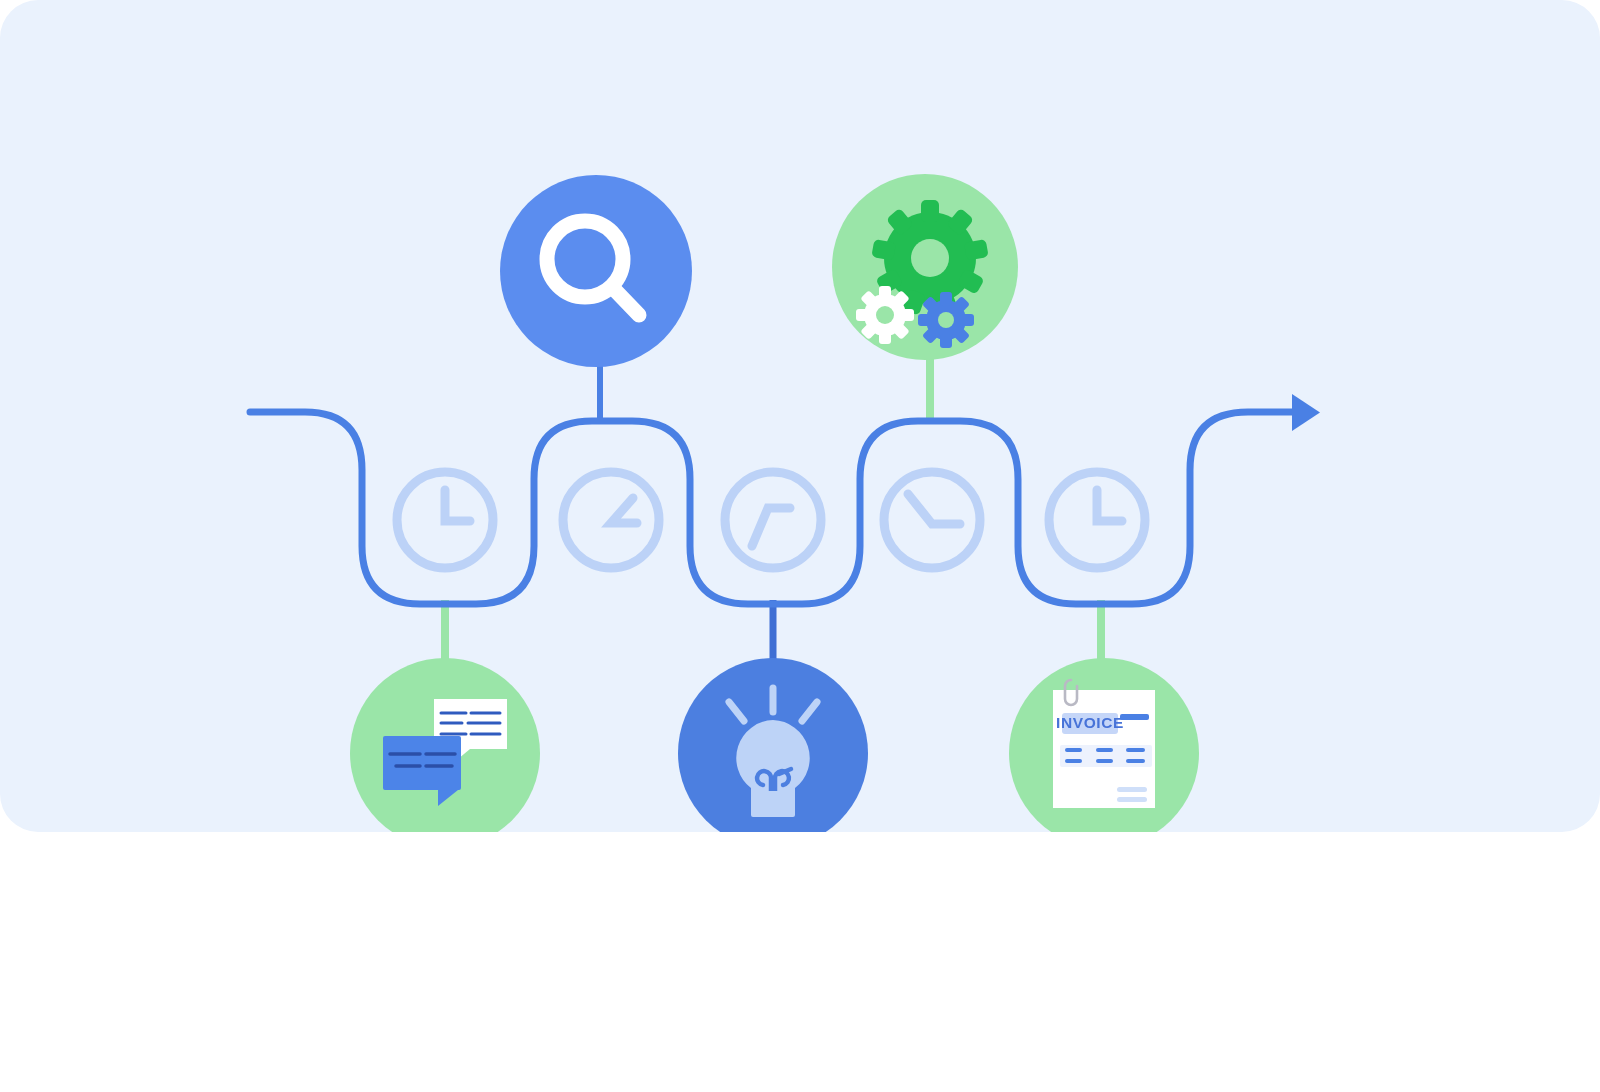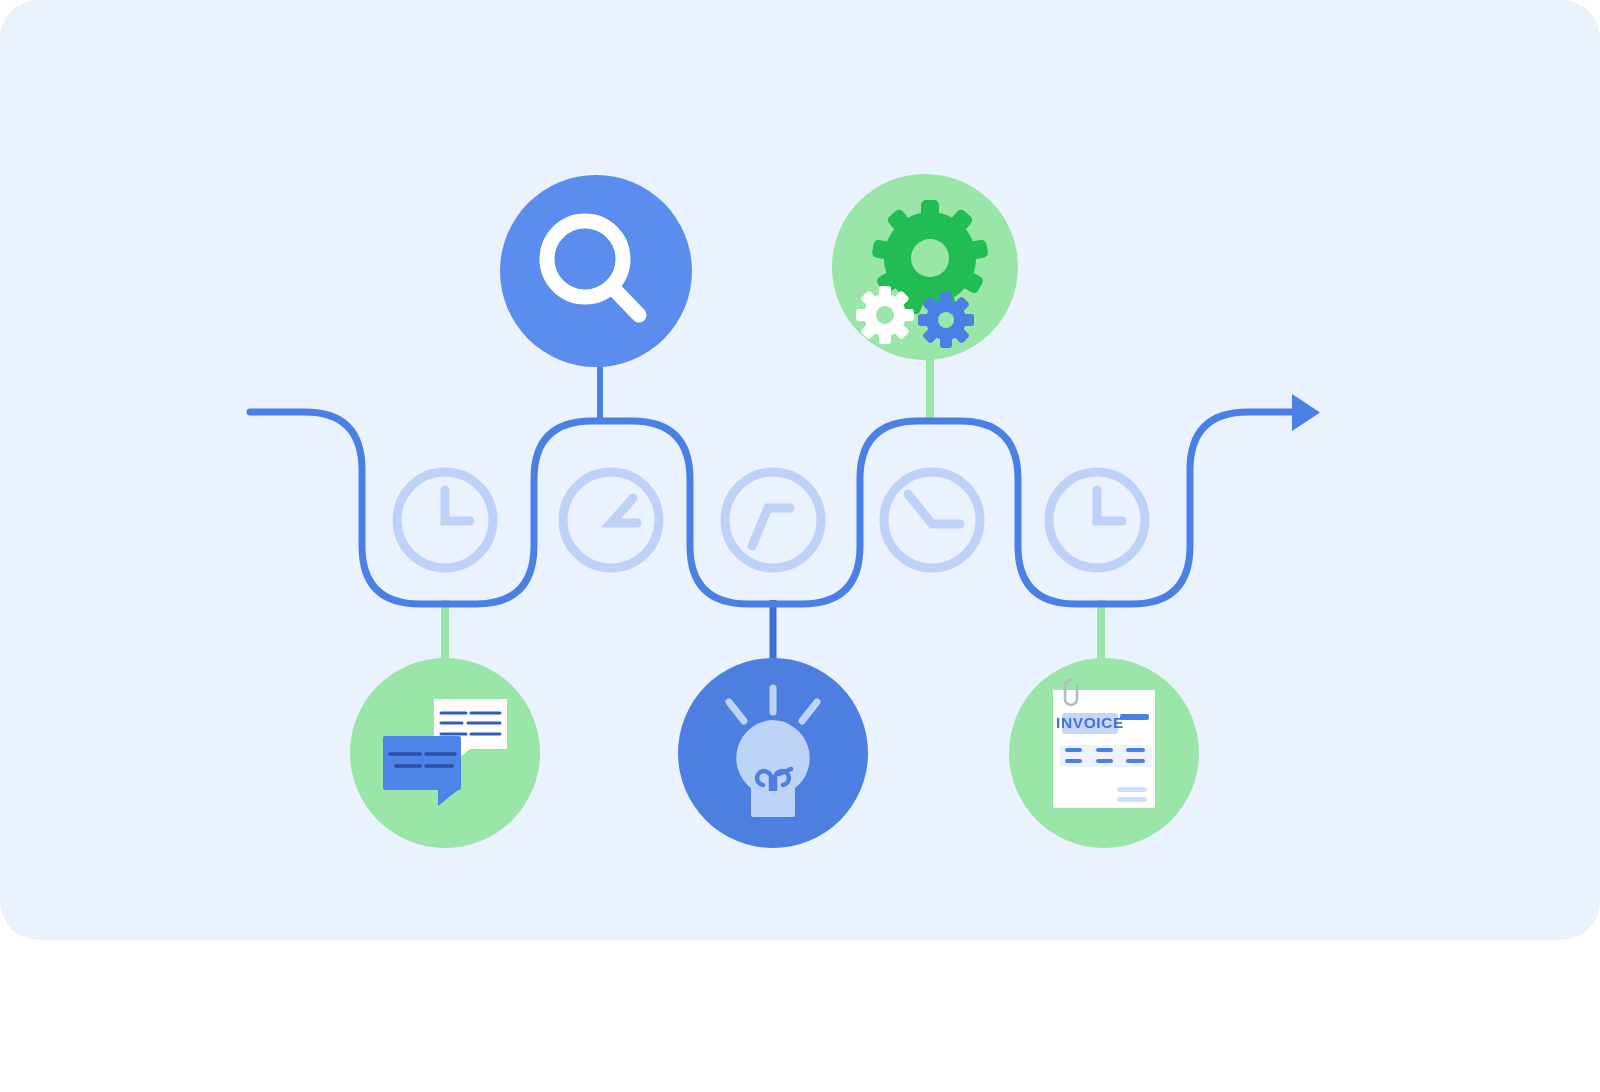--- a/index.html
+++ b/index.html
@@ -9,21 +9,21 @@
   }
   body {
     width: 1600px;
     height: 1092px;
     font-family: "Liberation Sans", sans-serif;
     overflow: hidden;
   }
   #canvas {
     position: relative;
     width: 1600px;
-    height: 940px;
+    height: 832px;
     background: #eaf2fd;
     border-radius: 38px;
     overflow: hidden;
   }
   #diagram-svg {
     position: absolute;
     left: 0;
     top: 0;
     width: 1600px;
     height: 1092px;

